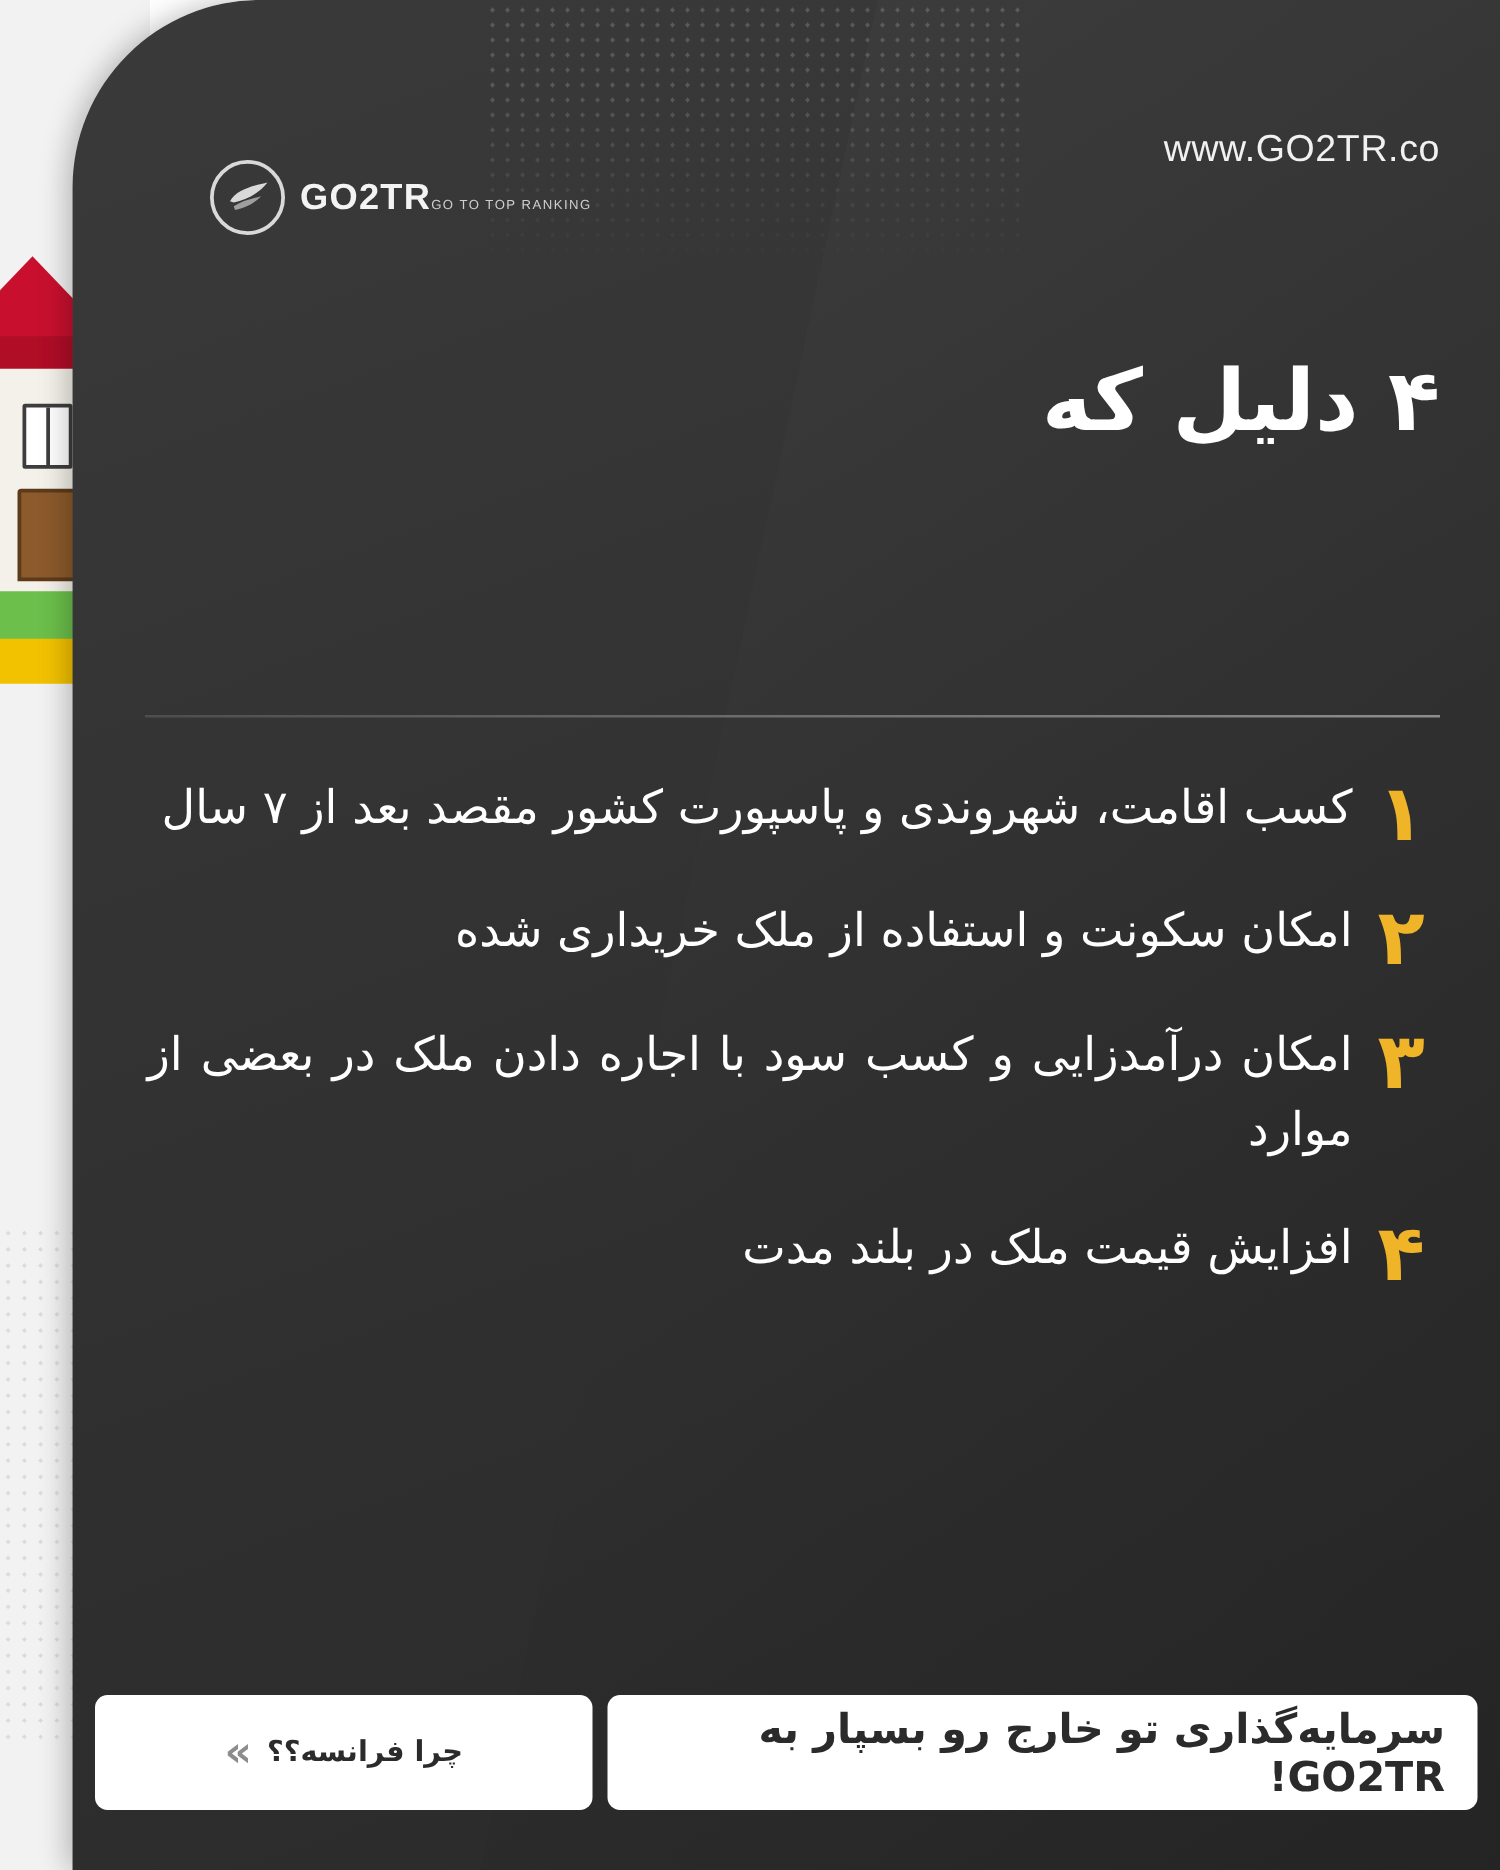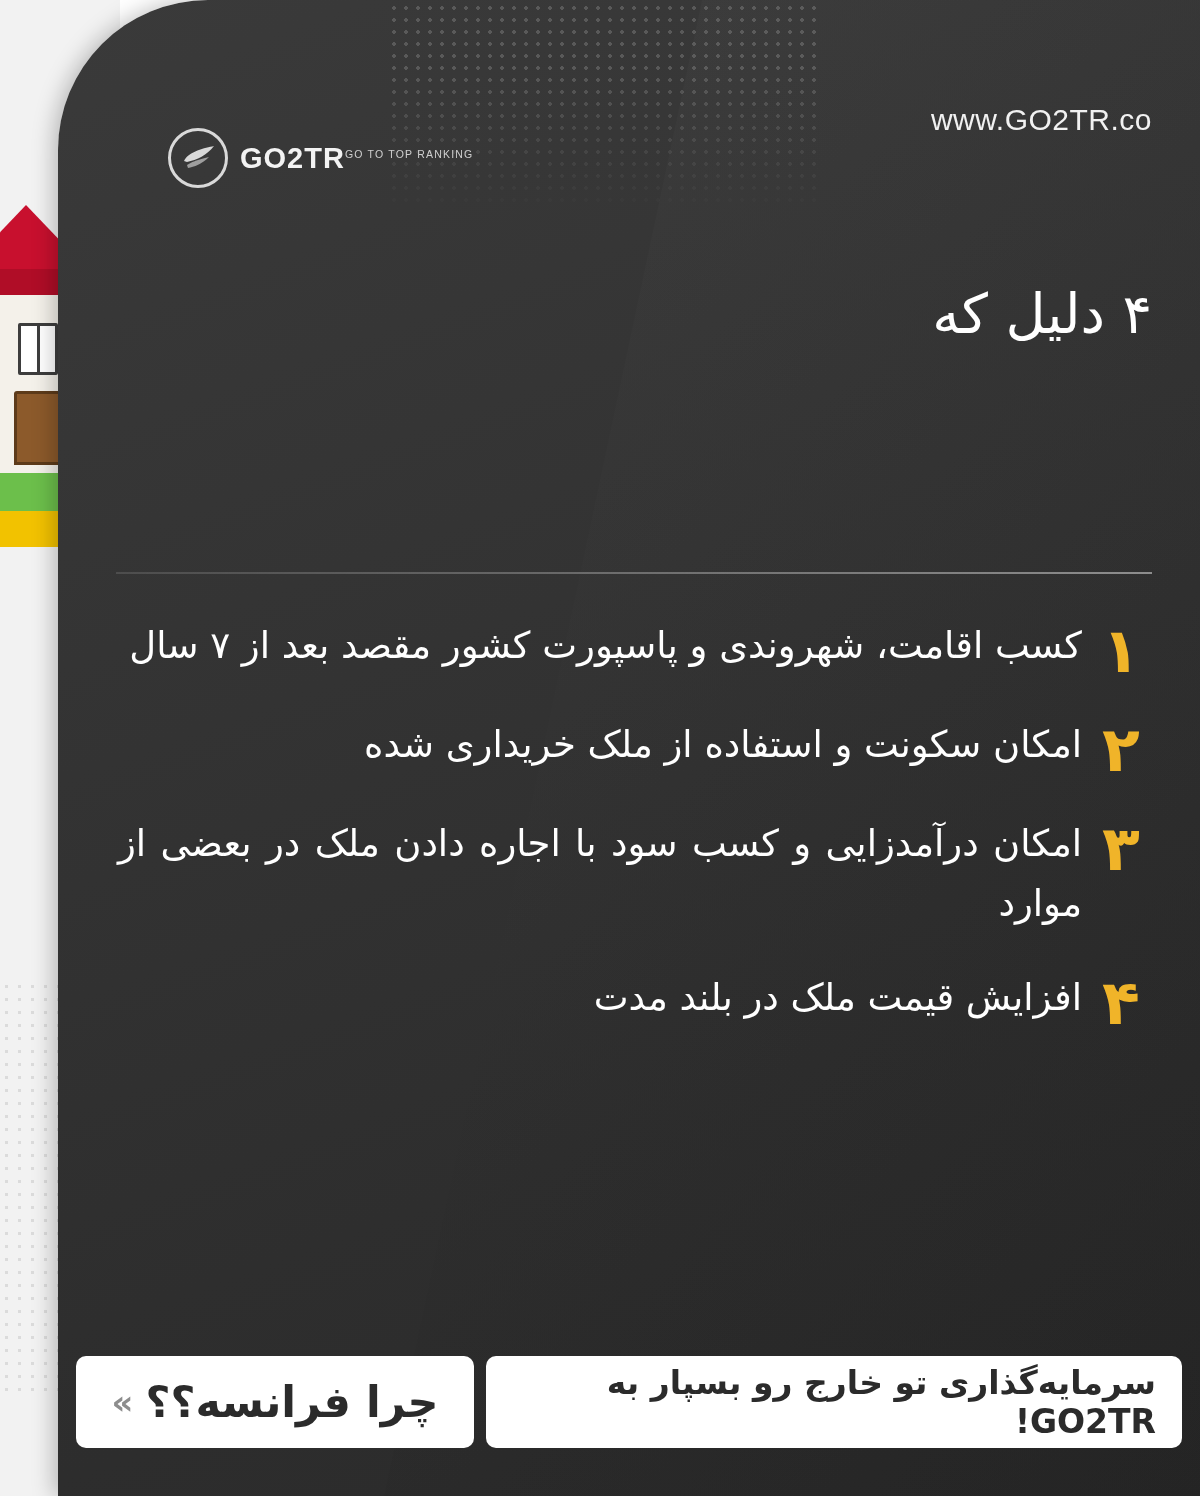--- a/index.html
+++ b/index.html
@@ -162,32 +162,32 @@
   .logo-title {
     color: #f3f3f3;
     font-size: 29px;
     font-weight: 700;
     letter-spacing: 1px;
   }
   .logo-sub {
     color: #cfcfcf;
     font-size: 10.5px;
     letter-spacing: 1.2px;
-    margin-top: 5px;
+    margin-top: 15px;
   }
 
   
   .headline {
     position: absolute;
     right: 48px; top: 282px;
     width: 1040px;
     text-align: right;
     color: #ffffff;
-    font-size: 55px;
-    font-weight: 400;
+    font-size: 68px;
+    font-weight: 700;
     letter-spacing: -1px;
   }
   .subheadline {
     position: absolute;
     right: 48px; top: 455px;
     width: 1040px;
     text-align: right;
     color: #f0b429;
     font-size: 39px;
     font-weight: 700;
@@ -248,21 +248,21 @@
     background: #ffffff;
     border-radius: 10px;
     display: flex;
     align-items: center;
     justify-content: center;
     gap: 16px;
     padding: 0 14px;
   }
   .footer-right .ftxt {
     color: #2b2b2b;
-    font-size: 43px;
+    font-size: 23px;
     font-weight: 700;
   }
   .chev {
     color: #8d8d8d;
     font-size: 34px;
     font-weight: 700;
     letter-spacing: -4px;
     direction: ltr;
   }
   .footer-left {

